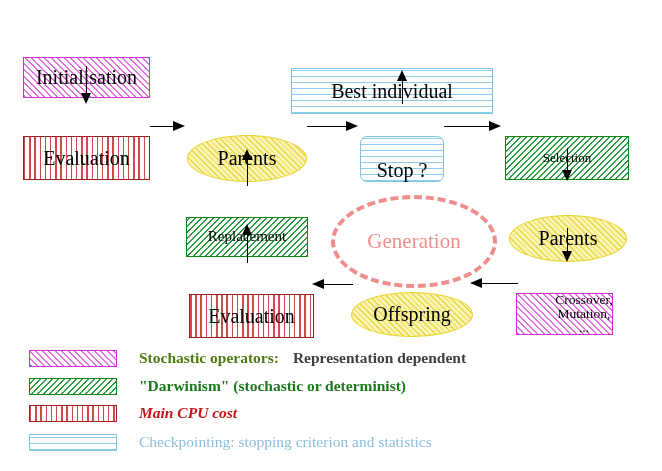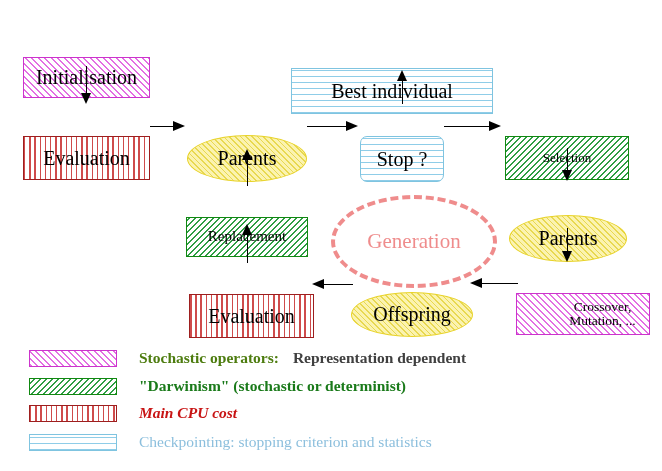--- a/index.html
+++ b/index.html
@@ -26,21 +26,21 @@
     text-align: center;
     color: #000000;
     line-height: 1.05;
     white-space: pre-line;
     margin-top: 32px;
   }
   .node .lbl { position: relative; z-index: 3; }
 
   
   .rect { border-style: solid; border-width: 1.5px; }
-  .rounded { border-radius: 7px; }
+  .rounded { border-radius: 7px; align-items: flex-end; }
 
   
   .ellipse { border-radius: 50%; border-style: solid; border-width: 1.5px; }
 
   
   .fill-magenta {
     border-color: #cc33cc;
     background-color: #ffffff;
     background-image: repeating-linear-gradient(45deg,
         #e36fe3 0px, #e36fe3 1.6px, #ffffff 1.6px, #ffffff 4.6px);
@@ -126,21 +126,21 @@
   </div>
 
   <div class="node rect fill-green" style="left:505px; top:104px; width:124px; height:44px; font-size:13px;">
     <span class="lbl">Selection</span>
   </div>
 
   <div class="node ellipse fill-yellow" style="left:509px; top:183px; width:118px; height:47px; font-size:20px;">
     <span class="lbl">Parents</span>
   </div>
 
-  <div class="node rect fill-magenta" style="left:516px; top:261px; width:134px; height:42px; font-size:13.5px;padding-left:39px;">
+  <div class="node rect fill-magenta" style="left:516px; top:261px; width:97px; height:42px; font-size:13.5px;padding-left:39px;">
     <span class="lbl">Crossover,
 Mutation, ...</span>
   </div>
 
   <div class="node ellipse fill-yellow" style="left:351px; top:260px; width:122px; height:45px; font-size:20px;">
     <span class="lbl">Offspring</span>
   </div>
 
   <div class="node rect fill-red" style="left:189px; top:262px; width:125px; height:44px; font-size:20px;">
     <span class="lbl">Evaluation</span>

